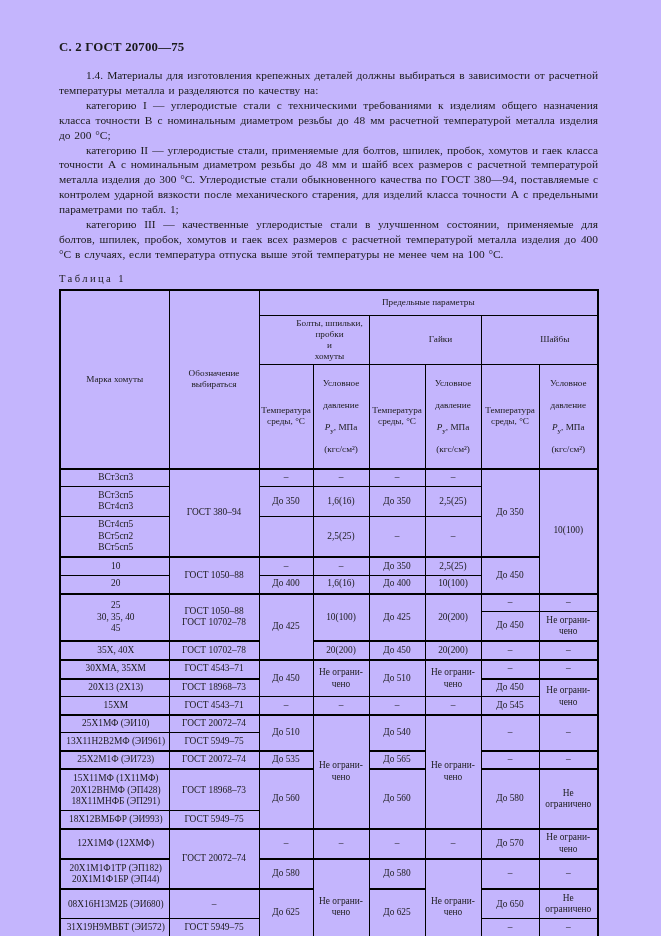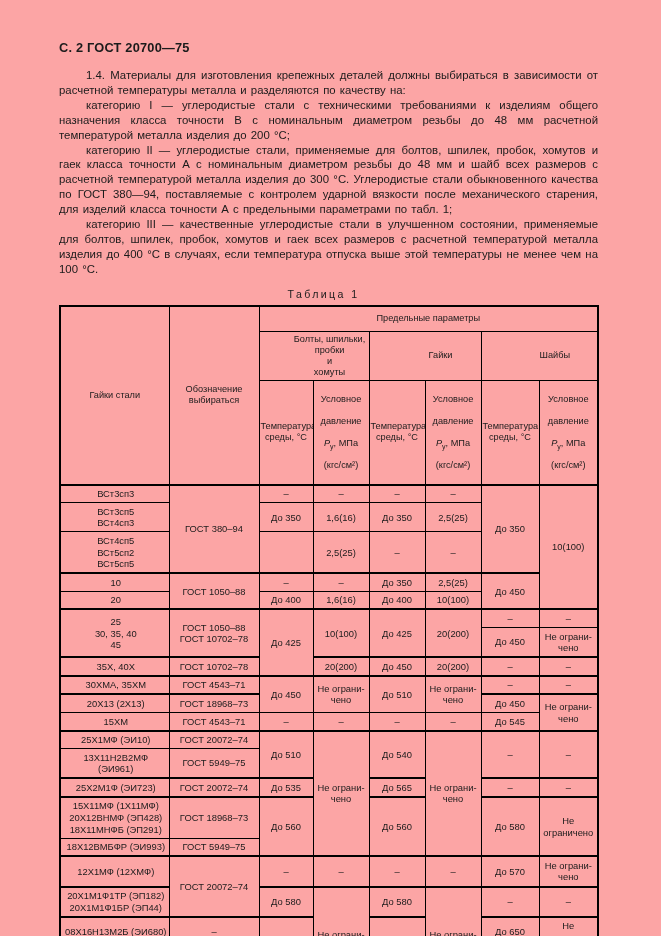--- a/index.html
+++ b/index.html
@@ -1,33 +1,33 @@
 <!DOCTYPE html>
 <html><head>
 <meta charset="utf-8">
 <style>
   html,body { margin:0; padding:0; background:#888; }
   .page {
-    width:661px; height:936px; background:#fca5a5; margin:0 auto;
-    font-family:Liberation Sans, sans-serif; color:#1b1b1b;
+    width:661px; height:936px; background:#c4b5fd; margin:0 auto;
+    font-family:Liberation Serif, serif; color:#1b1b1b;
     position:relative; overflow:hidden; box-sizing:border-box;
   }
   .content { position:absolute; left:59px; top:40px; width:539px; }
 
   .page-header { font-weight:bold; font-size:12.8px; letter-spacing:.2px; }
 
   .paras { margin-top:13px; }
   .paras p {
     margin:0; font-size:11.4px; line-height:14.9px;
     text-align:justify; text-indent:27px;
     word-spacing:1px;
   }
 
   .table-label {
-    text-align:center; font-size:10.6px; letter-spacing:2.4px;
+    text-align:left; font-size:10.6px; letter-spacing:2.4px;
     margin:11px 10px 5px 0;
   }
 
   .table-wrap { position:relative; }
   table.gost {
     border-collapse:collapse; table-layout:fixed; width:538px;
     border:2px solid #000;
   }
   table.gost th, table.gost td {
     border:1px solid #000;
@@ -72,21 +72,21 @@
             <col style="width:90px">
           <col style="width:54px">
             <col style="width:56px">
           <col style="width:56px">
             <col style="width:56px">
           <col style="width:58px">
             <col style="width:59px">
         </colgroup>
         <thead>
           <tr class="h1">
-            <th rowspan="3">Гайки стали</th>
+            <th rowspan="3">Марка хомуты</th>
             <th rowspan="3">Обозначение выбираться</th>
             <th colspan="6">Предельные параметры</th>
           </tr>
           <tr class="h2">
             <th colspan="2">Болты, шпильки, пробки
 и
 хомуты</th>
             <th colspan="2">Гайки</th>
             <th colspan="2">Шайбы</th>
           </tr>

